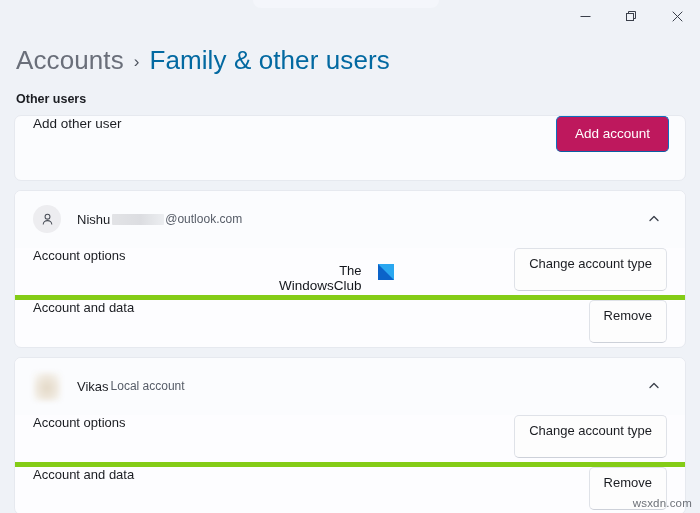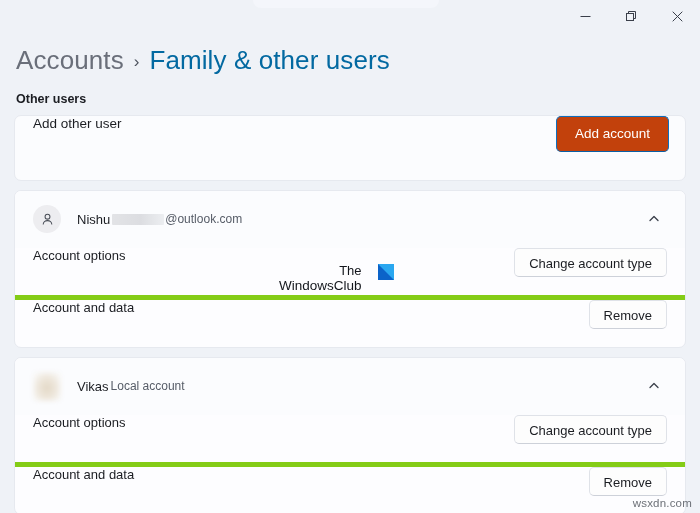--- a/index.html
+++ b/index.html
@@ -117,26 +117,26 @@
 
   
   .btn {
     font-family: "Liberation Sans", sans-serif;
     font-size: 13px;
     color: #1b1d22;
     background: #fdfdfd;
     border: 1px solid #dfe2e8;
     border-bottom-color: #cdd1d9;
     border-radius: 5px;
-    padding: 7px 14px 5px;
+    padding: 7px 14px 19px;
     cursor: default;
     white-space: nowrap;
   }
   .btn-accent {
-    background: #c2410c;
+    background: #be185d;
     border: 1px solid #0d6ebe;
     border-bottom-color: #0a5ea4;
     color: #ffffff;
     font-size: 13.5px;
     padding: 9px 18px 10px;
     border-radius: 5px;
   }
 
   
   .acct-head {

